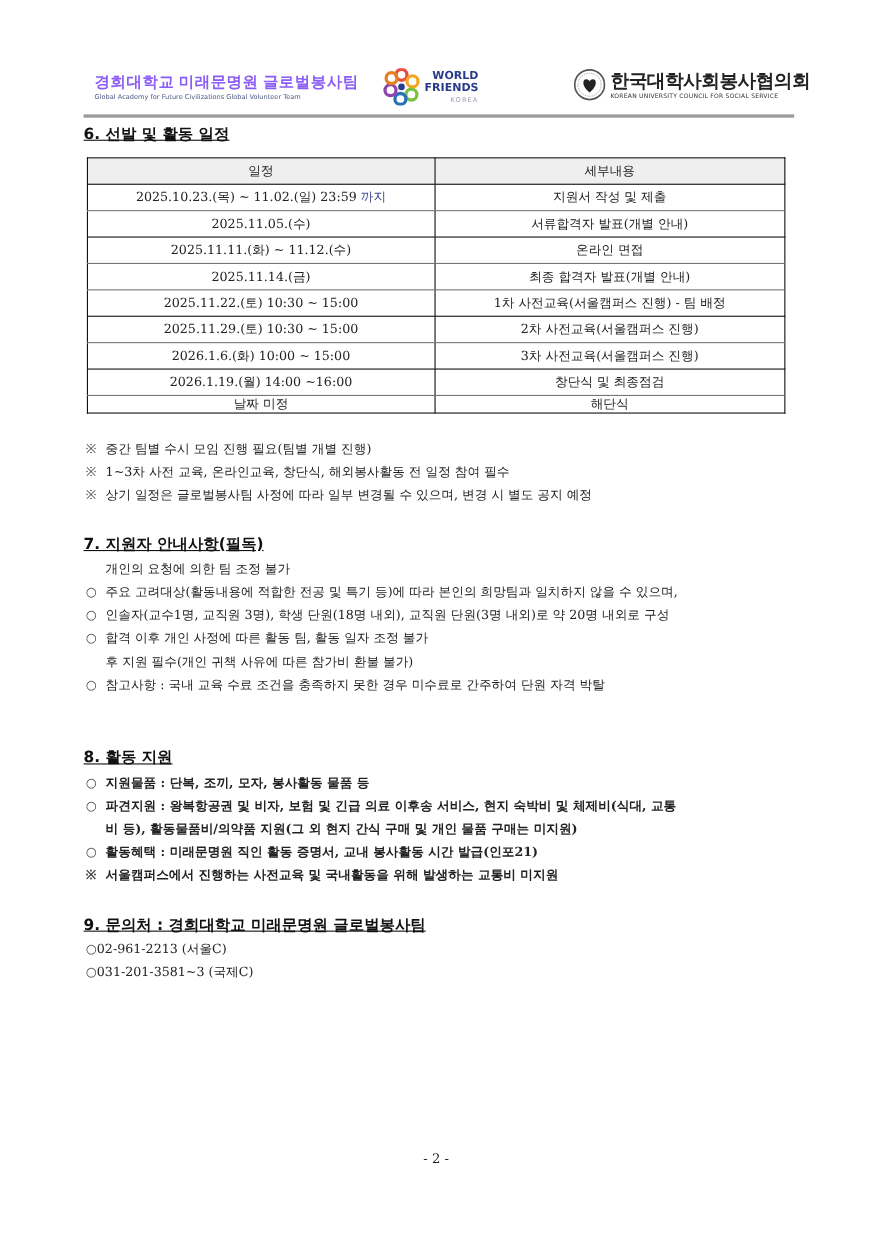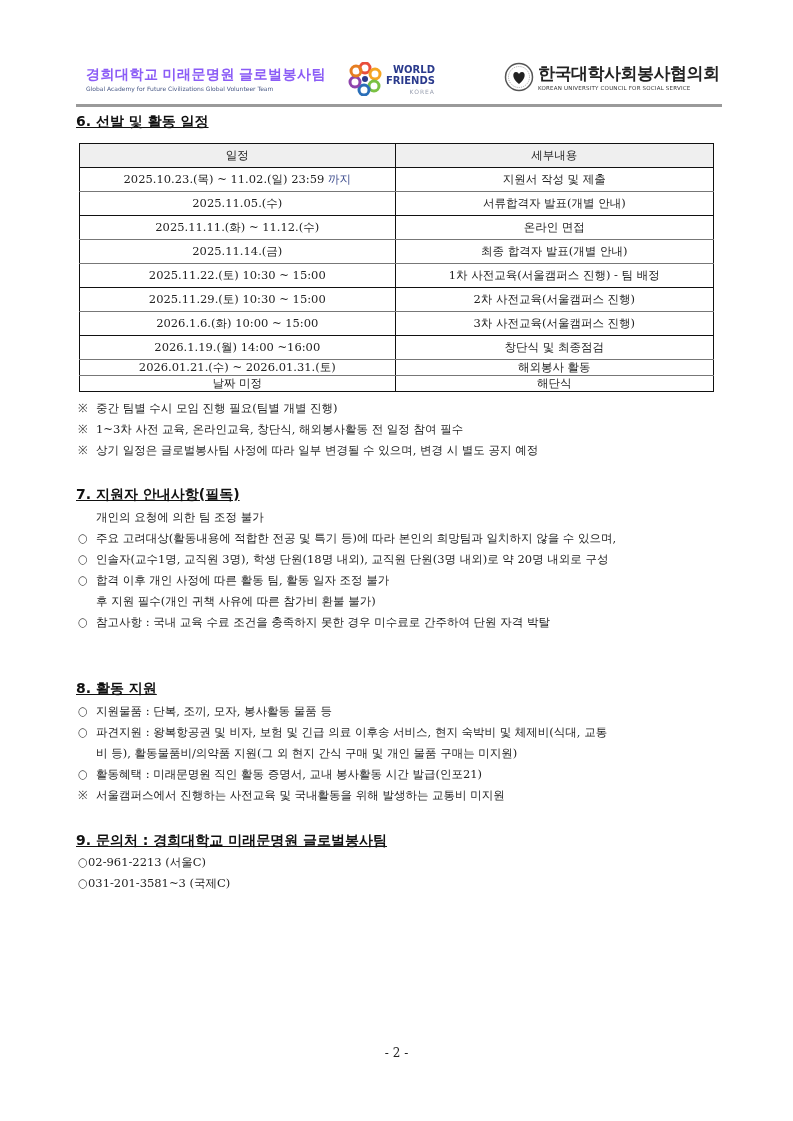--- a/index.html
+++ b/index.html
@@ -77,21 +77,21 @@
       color: #2a3a8c;
     }
     .wf-text .korea {
       font-weight: normal;
       font-size: 6px;
       color: #9aa0b0;
       letter-spacing: 1px;
     }
     .logo-kucss {
       position: absolute;
-      left: 428px;
+      left: 445px;
       top: 4px;
       width: 220px;
       height: 40px;
     }
     .kucss-seal {
       position: absolute;
       left: 0;
       top: 2px;
       width: 30px;
       height: 30px;
@@ -284,24 +284,20 @@
       <td>2차 사전교육(서울캠퍼스 진행)</td>
     </tr>
     <tr class="alt-border">
       <td>2026.1.6.(화) 10:00 ~ 15:00</td>
       <td>3차 사전교육(서울캠퍼스 진행)</td>
     </tr>
     <tr>
       <td>2026.1.19.(월) 14:00 ~16:00</td>
       <td>창단식 및 최종점검</td>
     </tr>
-    <tr class="short">
-      <td>2026.01.21.(수) ~ 2026.01.31.(토)</td>
-      <td>해외봉사 활동</td>
-    </tr>
     <tr class="short last">
       <td>날짜 미정</td>
       <td>해단식</td>
     </tr>
   </tbody>
 </table>
 
 <div class="notes" style="top:398px;">
   <div class="line"><span class="mk">※</span><span>중간 팀별 수시 모임 진행 필요(팀별 개별 진행)</span></div>
   <div class="line"><span class="mk">※</span><span>1~3차 사전 교육, 온라인교육, 창단식, 해외봉사활동 전 일정 참여 필수</span></div>
@@ -314,21 +310,21 @@
   <div class="line indent">개인의 요청에 의한 팀 조정 불가</div>
   <div class="line"><span class="mk">○</span><span>주요 고려대상(활동내용에 적합한 전공 및 특기 등)에 따라 본인의 희망팀과 일치하지 않을 수 있으며,</span></div>
   <div class="line"><span class="mk">○</span><span>인솔자(교수1명, 교직원 3명), 학생 단원(18명 내외), 교직원 단원(3명 내외)로 약 20명 내외로 구성</span></div>
   <div class="line"><span class="mk">○</span><span>합격 이후 개인 사정에 따른 활동 팀, 활동 일자 조정 불가</span></div>
   <div class="line indent">후 지원 필수(개인 귀책 사유에 따른 참가비 환불 불가)</div>
   <div class="line"><span class="mk">○</span><span>참고사항 : 국내 교육 수료 조건을 충족하지 못한 경우 미수료로 간주하여 단원 자격 박탈</span></div>
 </div>
 
 <div class="section-title" style="top:680px;">8. 활동 지원</div>
 
-<div class="notes" style="top:701px;">
+<div class="notes" style="top:701px;font-weight:bold;">
   <div class="line"><span class="mk">○</span><span>지원물품 : 단복, 조끼, 모자, 봉사활동 물품 등</span></div>
   <div class="line"><span class="mk">○</span><span>파견지원 : 왕복항공권 및 비자, 보험 및 긴급 의료 이후송 서비스, 현지 숙박비 및 체제비(식대, 교통</span></div>
   <div class="line indent">비 등), 활동물품비/의약품 지원(그 외 현지 간식 구매 및 개인 물품 구매는 미지원)</div>
   <div class="line"><span class="mk">○</span><span>활동혜택 : 미래문명원 직인 활동 증명서, 교내 봉사활동 시간 발급(인포21)</span></div>
   <div class="line"><span class="mk">※</span><span>서울캠퍼스에서 진행하는 사전교육 및 국내활동을 위해 발생하는 교통비 미지원</span></div>
 </div>
 
 <div class="section-title" style="top:814px;margin-top:18px;">9. 문의처 : 경희대학교 미래문명원 글로벌봉사팀</div>
 
 <div class="notes contact" style="top:852px;">

